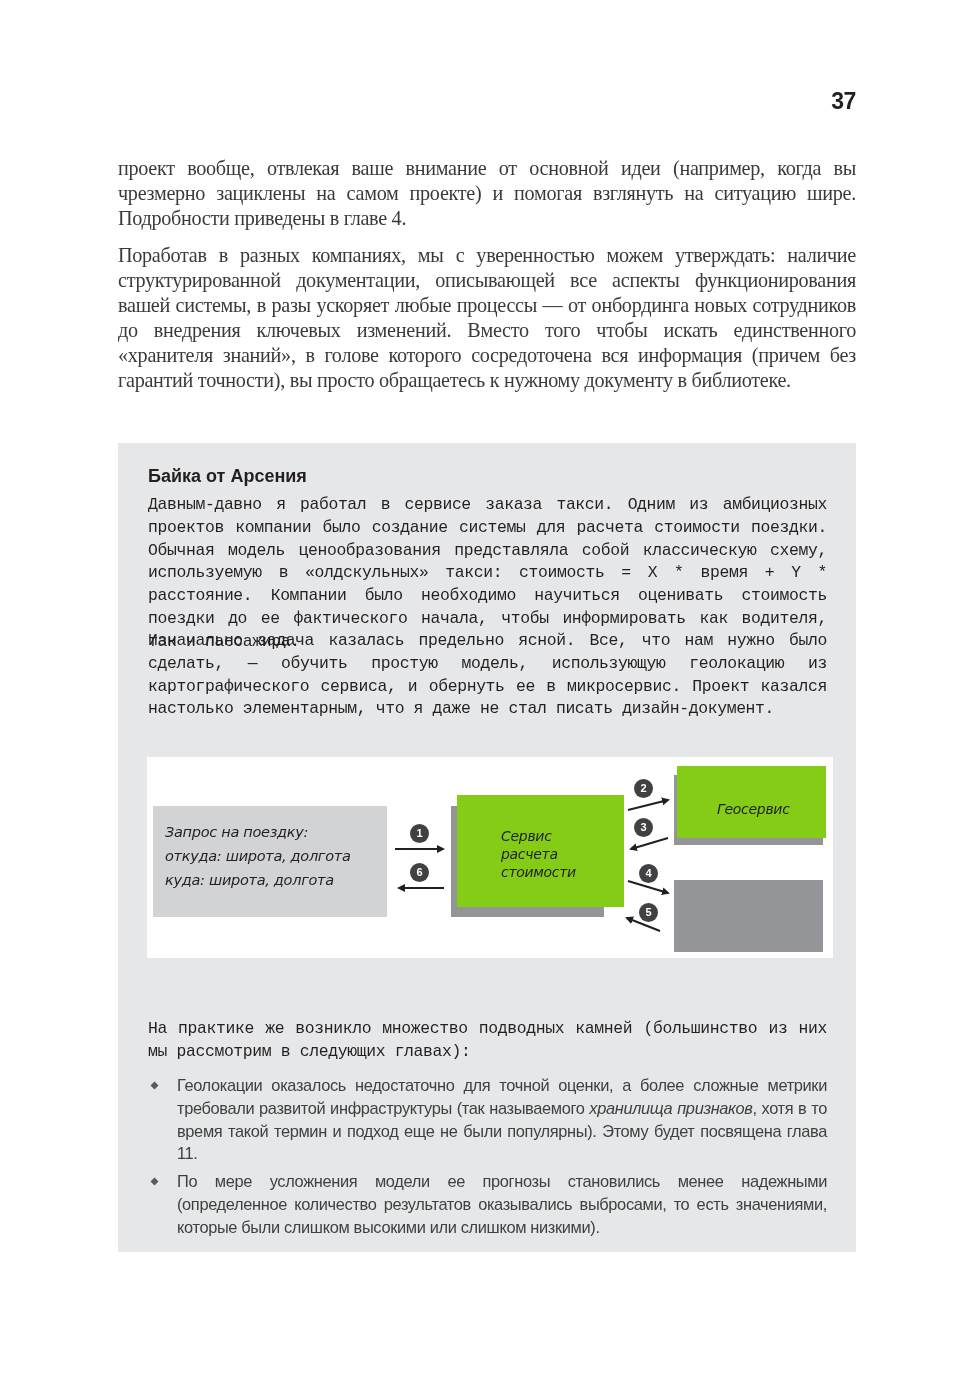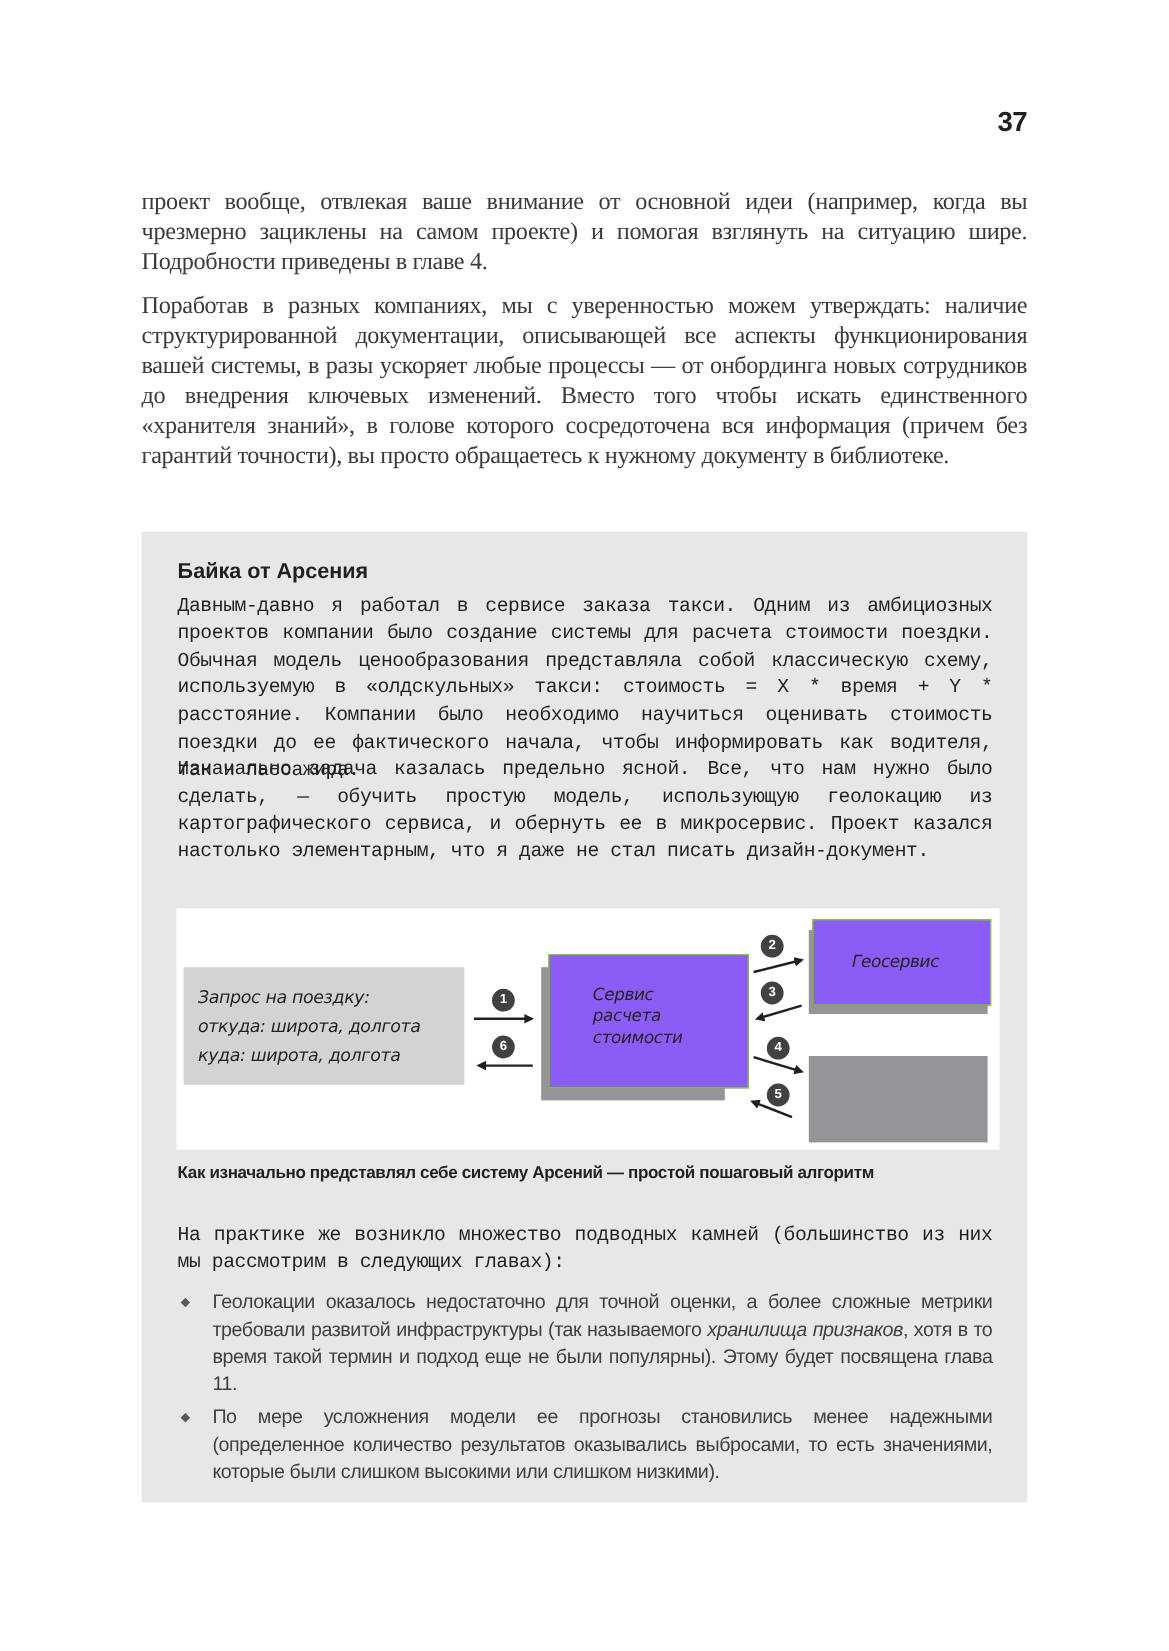--- a/index.html
+++ b/index.html
@@ -47,28 +47,28 @@
   .bullets li {
     position: relative; padding-left: 29px; margin-bottom: 5px;
     font-family: Liberation Sans, sans-serif; font-size: 16.4px; line-height: 22.8px;
     color: #404040; text-align: justify; letter-spacing: -0.35px;
   }
   .bullets li .bullet {
     position: absolute; left: 3px; top: 8px; width: 7px; height: 7px; background: #58595b;
     transform: rotate(45deg) scale(0.8);
   }
   .req-box {
-    position: absolute; left: 6px; top: 49px; width: 234px; height: 98px; background: #d1d3d4;
+    position: absolute; left: 6px; top: 49px; width: 234px; height: 111px; background: #d1d3d4;
   }
   .req-box .line {
     position: absolute; left: 12px; font-family: "DejaVu Sans", sans-serif; font-size: 14.5px;
     color: #231f20; font-style: italic; letter-spacing: -0.3px;
   }
   .box {
-    position: absolute; background: #8b5cf6; border: 1px solid #84cc16; box-sizing: border-box;
+    position: absolute; background: #84cc16; border: 8px solid #84cc16; box-sizing: border-box;
   }
   .shadow { position: absolute; background: #939598; }
   .box .lbl {
     position: absolute; font-family: "DejaVu Sans", sans-serif; font-size: 14px; font-style: italic;
     color: #231f20; letter-spacing: -0.3px; line-height: 18px;
   }
   .num {
     position: absolute; width: 19px; height: 19px; border-radius: 50%; background: #414042;
     color: #fff; font-family: "Liberation Sans", sans-serif; font-weight: bold; font-size: 11px;
     text-align: center; line-height: 19px;
@@ -130,21 +130,20 @@
     </svg>
 
     <div class="num" style="left:263px;top:67px">1</div>
     <div class="num" style="left:263px;top:106px">6</div>
     <div class="num" style="left:487px;top:22px">2</div>
     <div class="num" style="left:487px;top:61px">3</div>
     <div class="num" style="left:492px;top:107px">4</div>
     <div class="num" style="left:492px;top:146px">5</div>
   </div>
 
-  <div class="caption">Как изначально представлял себе систему Арсений — простой пошаговый алгоритм</div>
   <div class="sb-text" id="sb-p3">На практике же возникло множество подводных камней (большинство из них мы рассмотрим в следующих главах):</div>
 
   <ul class="bullets">
     <li>
       <span class="bullet"></span>
       <span>Геолокации оказалось недостаточно для точной оценки, а более сложные метрики требовали развитой инфраструктуры (так называемого </span><i>хранилища признаков</i><span>, хотя в то время такой термин и подход еще не были популярны). Этому будет посвящена глава 11.</span>
     </li>
     <li>
       <span class="bullet"></span>
       <span>По мере усложнения модели ее прогнозы становились менее надежными (определенное количество результатов оказывались выбросами, то есть значениями, которые были слишком высокими или слишком низкими).</span>

